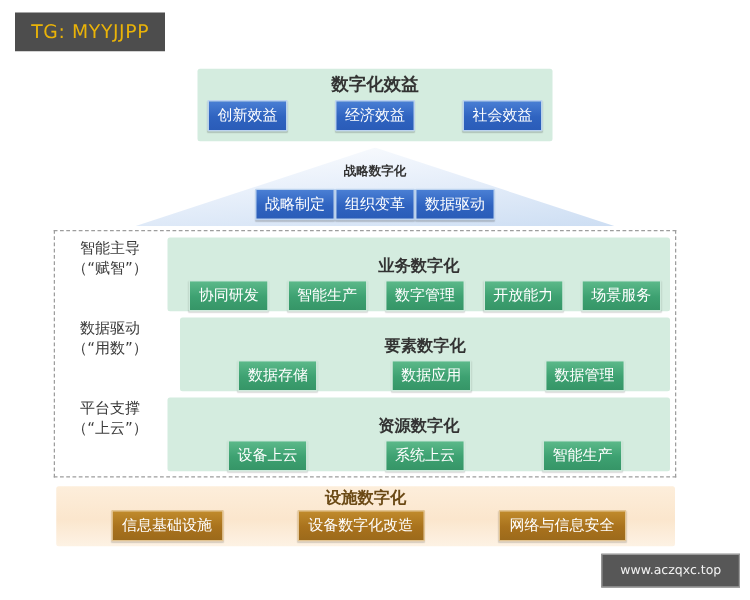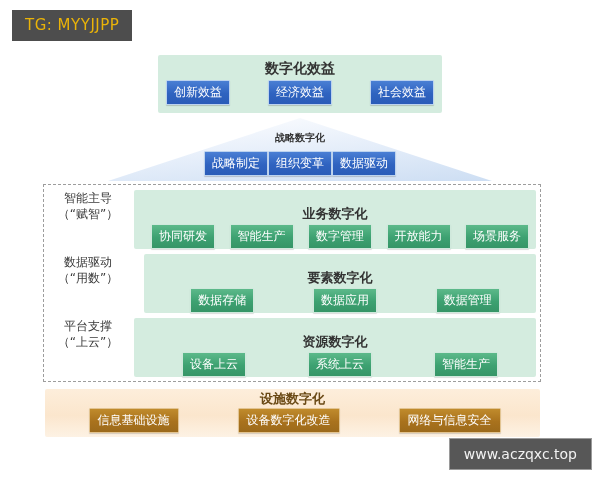--- a/index.html
+++ b/index.html
@@ -17,21 +17,21 @@
     position:absolute;left:12px;top:10px;
     background:#4d4d4d;color:#eab308;
     font-size:15px;letter-spacing:.5px;
     padding:6px 13px 7px 13px;
     white-space:nowrap;
   }
   
   .url-badge{
     position:absolute;right:8px;bottom:10px;
     background:#575757;color:#f2f2f2;
-    font-size:14px;
+    font-size:10px;
     padding:7px 14px;
     border:1px solid #9a9a9a;
     white-space:nowrap;
   }
 
   
   .band-title{
     text-align:center;
     font-weight:bold;
     color:#3b3b3b;

